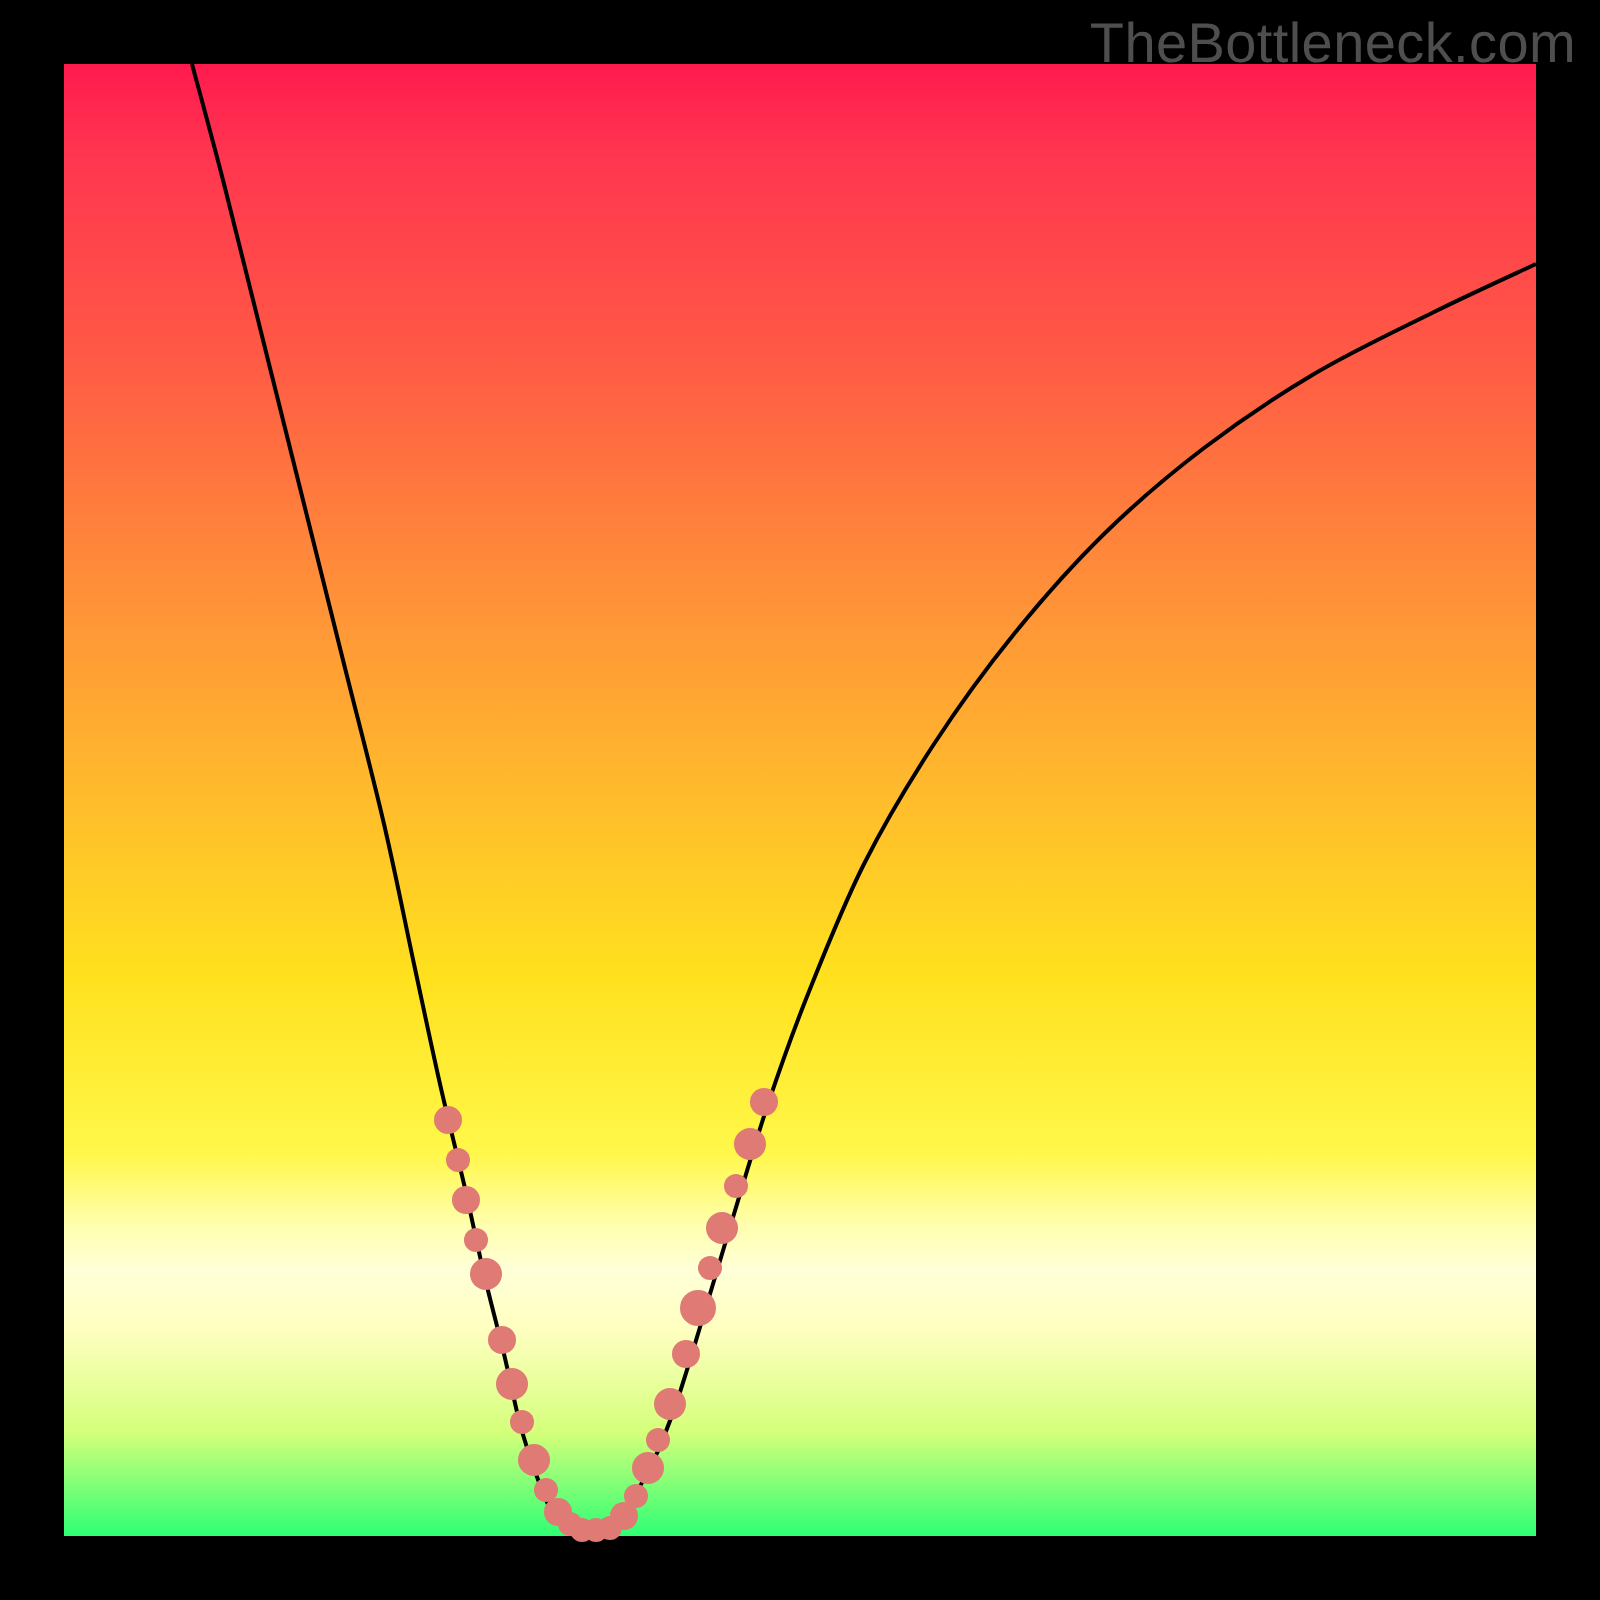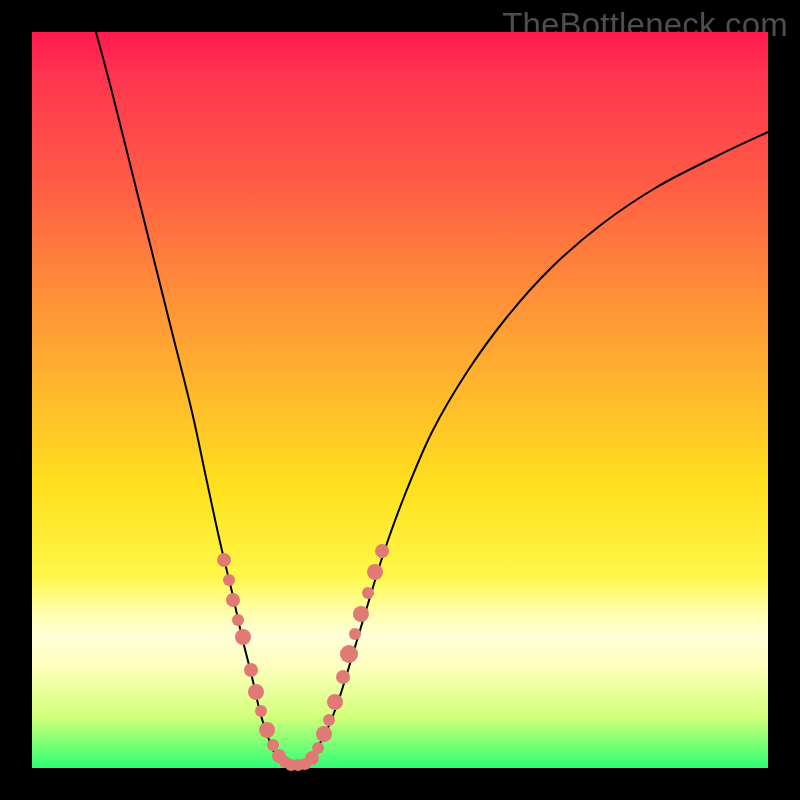--- a/index.html
+++ b/index.html
@@ -40,21 +40,21 @@
       #ffffc0 86%,
       #d4ff7a 93%,
       #2eff74 100%
     );
   }
   .watermark {
     position: absolute;
     top: 6px;
     right: 12px;
     color: #4e4e4e;
-    font-size: 33px;
+    font-size: 28px;
     letter-spacing: 0.2px;
     font-weight: 500;
   }
   svg.curves {
     position: absolute;
     left: 0;
     top: 0;
     width: 736px;
     height: 736px;
     overflow: visible;

